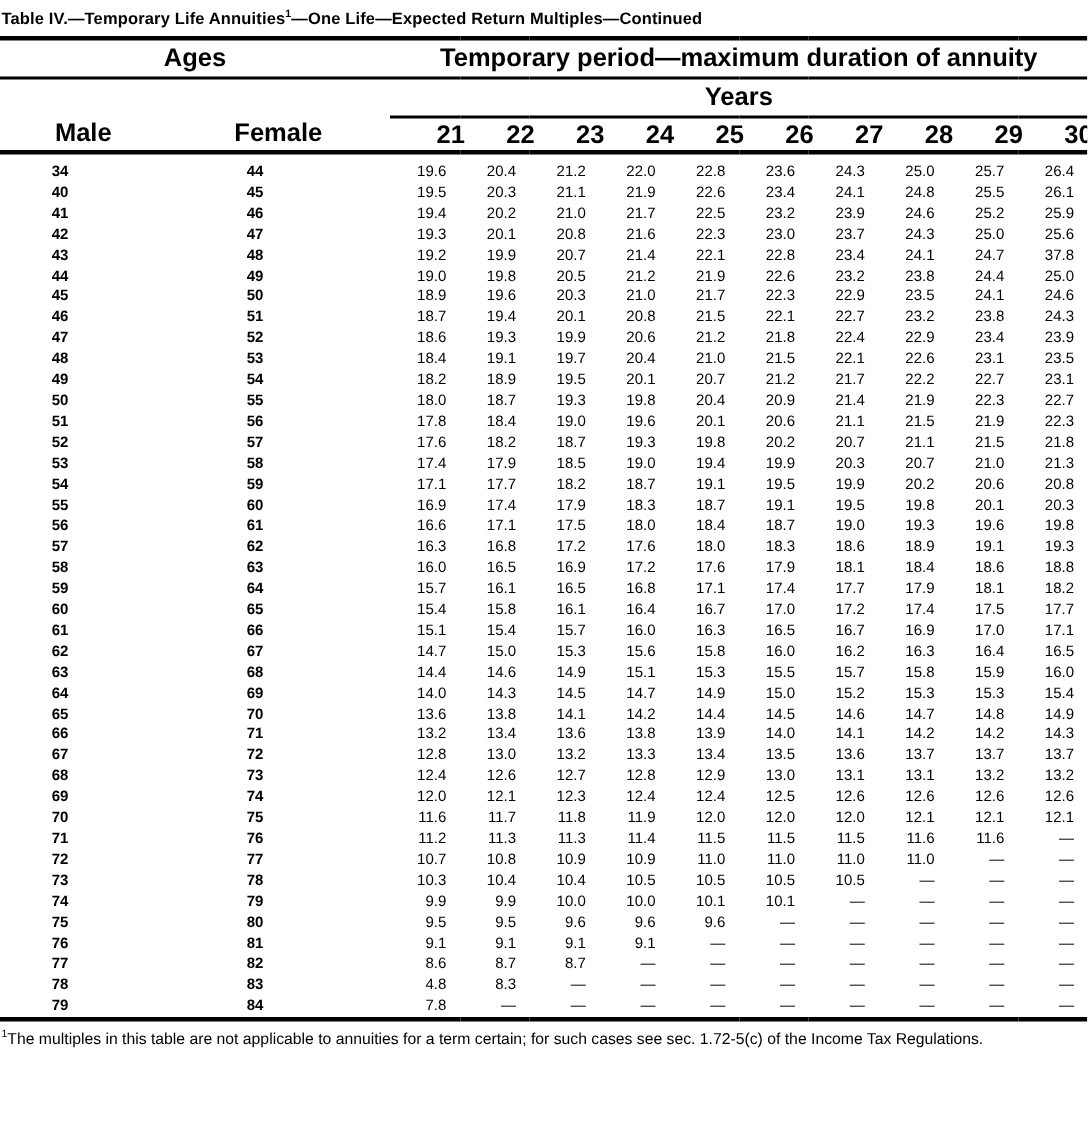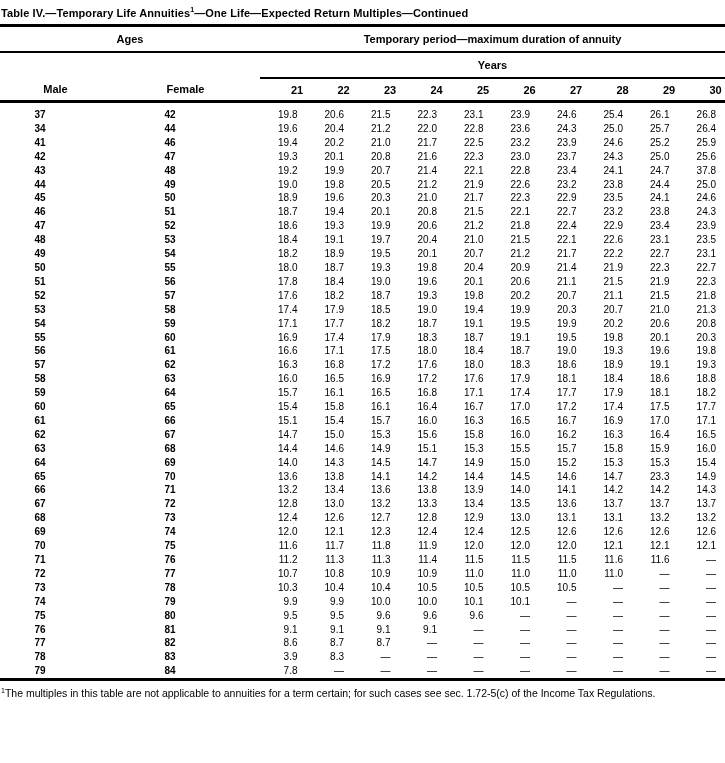--- a/index.html
+++ b/index.html
@@ -32,21 +32,21 @@
     border-collapse: collapse;
     table-layout: fixed;
     border-top: 3px solid #000;
     border-bottom: 3px solid #000;
   }
   col.c-male { width: 80px; }
   col.c-female { width: 180px; }
   col.c-year { width: 46.5px; }
 
   thead th {
-    font-size: 11px;
+    font-size: 17px;
     font-weight: bold;
     padding: 0;
   }
   tr.h1 th {
     border-bottom: 2px solid #000;
     height: 24px;
     text-align: center;
     vertical-align: middle;
   }
   tr.h2 { height: 26px; }
@@ -124,48 +124,48 @@
         <th class="num">25</th>
         <th class="num">26</th>
         <th class="num">27</th>
         <th class="num">28</th>
         <th class="num">29</th>
         <th class="num">30</th>
       </tr>
     </thead>
     <tbody>
         <tr>
-          <td class="age">37</td>
-          <td class="age">42</td>
-          <td class="val">19.8</td>
-          <td class="val">20.6</td>
-          <td class="val">21.5</td>
-          <td class="val">22.3</td>
-          <td class="val">23.1</td>
-          <td class="val">23.9</td>
-          <td class="val">24.6</td>
-          <td class="val">25.4</td>
-          <td class="val">26.1</td>
-          <td class="val">26.8</td>
-        </tr>
-        <tr>
           <td class="age">34</td>
           <td class="age">44</td>
           <td class="val">19.6</td>
           <td class="val">20.4</td>
           <td class="val">21.2</td>
           <td class="val">22.0</td>
           <td class="val">22.8</td>
           <td class="val">23.6</td>
           <td class="val">24.3</td>
           <td class="val">25.0</td>
           <td class="val">25.7</td>
           <td class="val">26.4</td>
         </tr>
         <tr>
+          <td class="age">40</td>
+          <td class="age">45</td>
+          <td class="val">19.5</td>
+          <td class="val">20.3</td>
+          <td class="val">21.1</td>
+          <td class="val">21.9</td>
+          <td class="val">22.6</td>
+          <td class="val">23.4</td>
+          <td class="val">24.1</td>
+          <td class="val">24.8</td>
+          <td class="val">25.5</td>
+          <td class="val">26.1</td>
+        </tr>
+        <tr>
           <td class="age">41</td>
           <td class="age">46</td>
           <td class="val">19.4</td>
           <td class="val">20.2</td>
           <td class="val">21.0</td>
           <td class="val">21.7</td>
           <td class="val">22.5</td>
           <td class="val">23.2</td>
           <td class="val">23.9</td>
           <td class="val">24.6</td>
@@ -498,21 +498,21 @@
           <td class="age">65</td>
           <td class="age">70</td>
           <td class="val">13.6</td>
           <td class="val">13.8</td>
           <td class="val">14.1</td>
           <td class="val">14.2</td>
           <td class="val">14.4</td>
           <td class="val">14.5</td>
           <td class="val">14.6</td>
           <td class="val">14.7</td>
-          <td class="val">23.3</td>
+          <td class="val">14.8</td>
           <td class="val">14.9</td>
         </tr>
         <tr>
           <td class="age">66</td>
           <td class="age">71</td>
           <td class="val">13.2</td>
           <td class="val">13.4</td>
           <td class="val">13.6</td>
           <td class="val">13.8</td>
           <td class="val">13.9</td>
@@ -672,21 +672,21 @@
           <td class="val">—</td>
           <td class="val">—</td>
           <td class="val">—</td>
           <td class="val">—</td>
           <td class="val">—</td>
           <td class="val">—</td>
         </tr>
         <tr>
           <td class="age">78</td>
           <td class="age">83</td>
-          <td class="val">3.9</td>
+          <td class="val">4.8</td>
           <td class="val">8.3</td>
           <td class="val">—</td>
           <td class="val">—</td>
           <td class="val">—</td>
           <td class="val">—</td>
           <td class="val">—</td>
           <td class="val">—</td>
           <td class="val">—</td>
           <td class="val">—</td>
         </tr>

